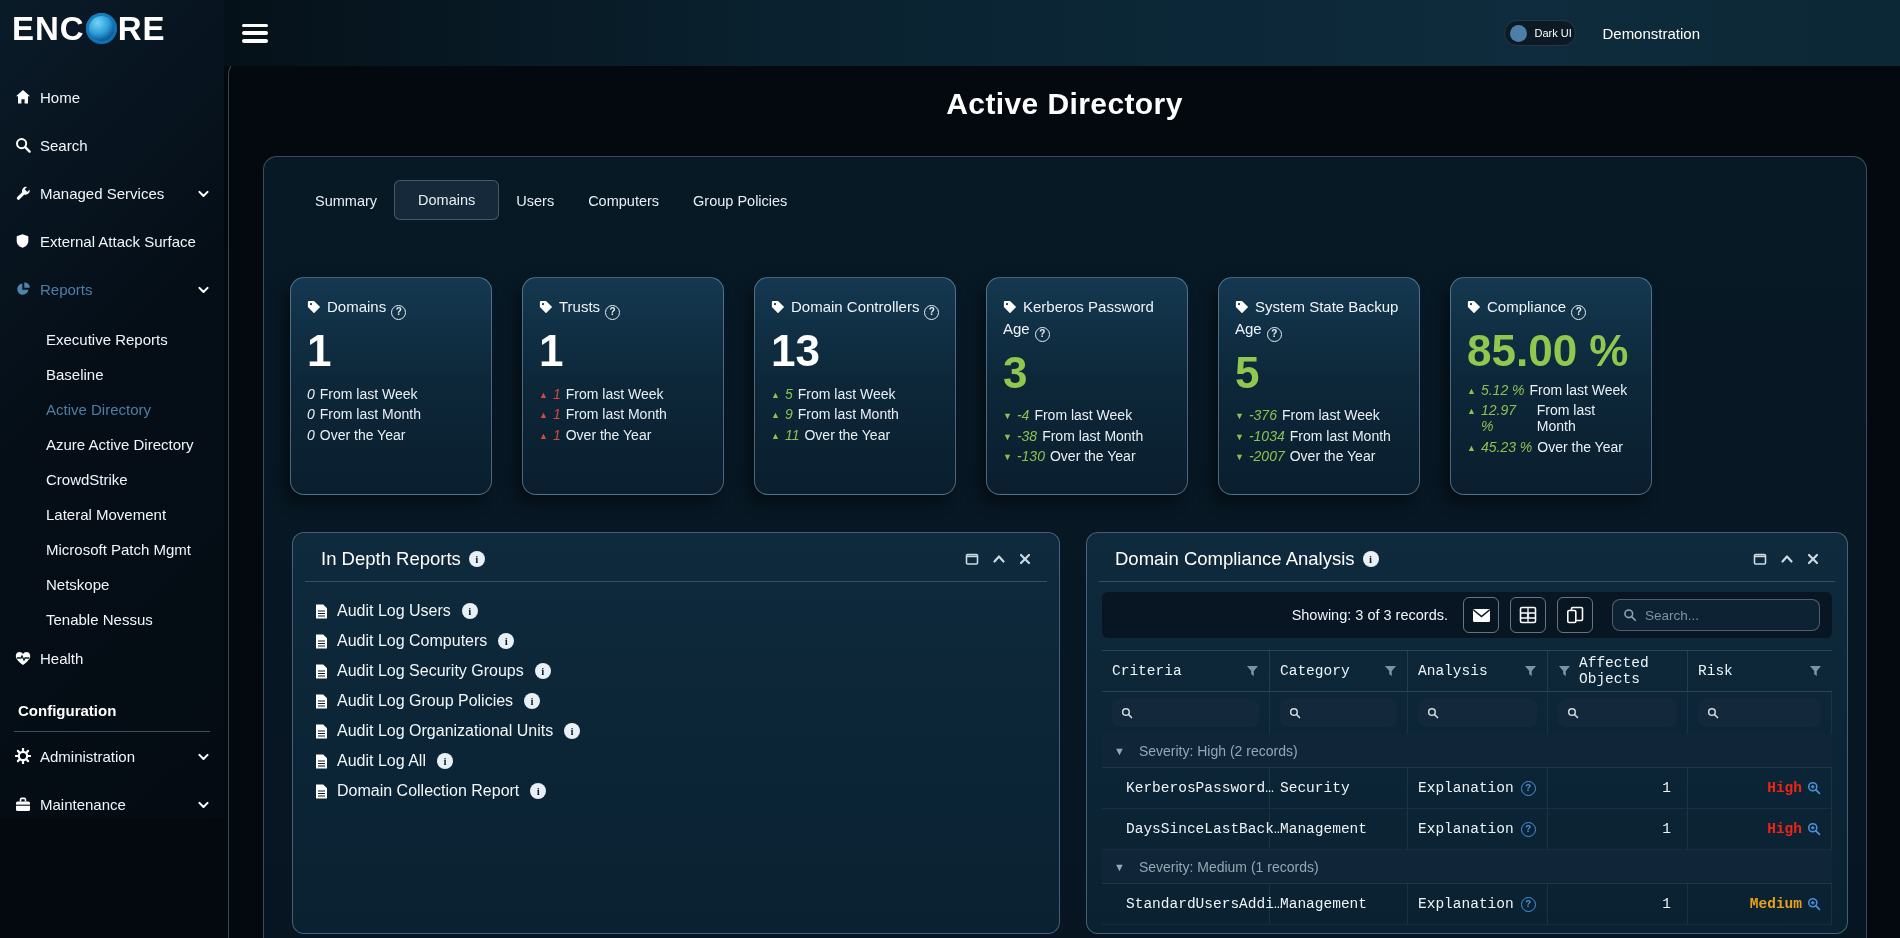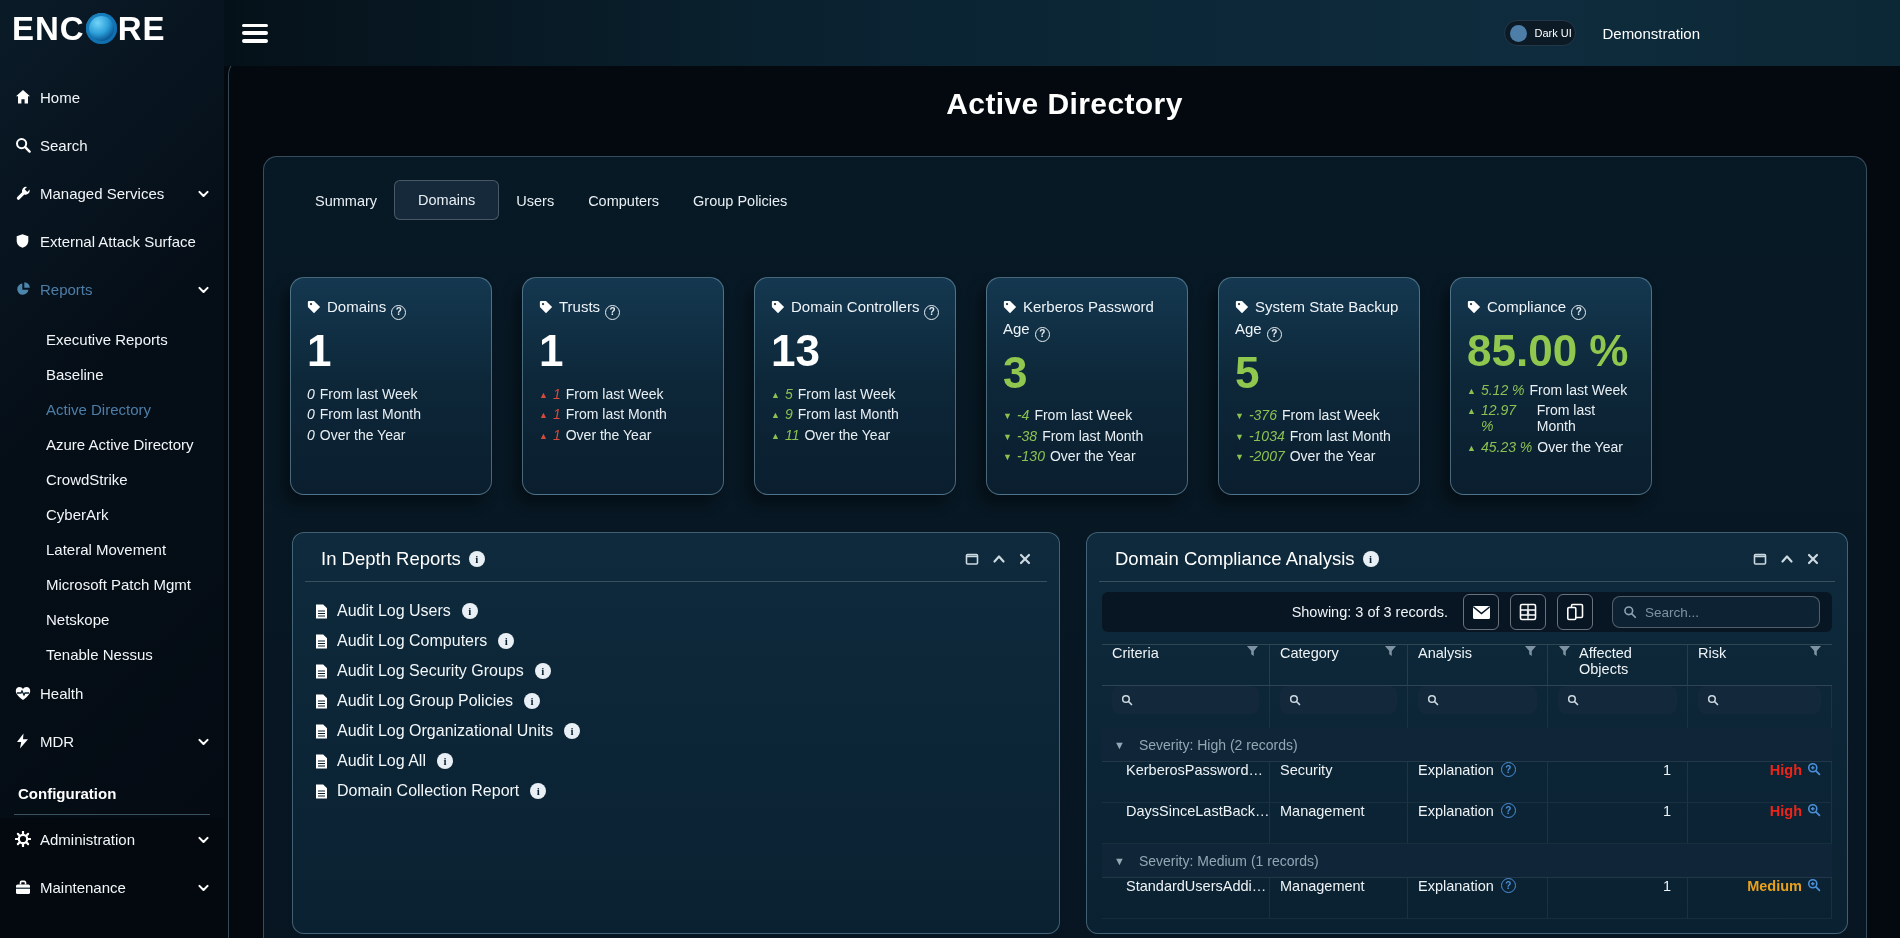--- a/index.html
+++ b/index.html
@@ -93,32 +93,32 @@
   .panel-controls .pc { cursor:pointer; display:inline-flex; }
 
   
   .rep-list { padding:20px 0 0 22px; }
   .rep-item { display:flex; align-items:center; gap:9px; font-size:16px; color:#f2f7fa;
     margin-bottom:12px; cursor:pointer; }
 
   
   .tbl-wrap { padding:10px 15px 0 15px; }
   .toolbar { display:flex; align-items:center; justify-content:flex-end; gap:11px;
-    background:#081523; border-radius:6px; height:40px; padding:0 12px; }
+    background:#081523; border-radius:6px; height:46px; padding:0 12px; }
   .showing { font-size:14.5px; color:#f0f5f8; margin-right:4px; }
   .icon-btn { width:36px; height:36px; border:1px solid rgba(255,255,255,.4); border-radius:6px;
     display:flex; align-items:center; justify-content:center; cursor:pointer; color:#fff; }
   .search-box { width:208px; height:32px; background:#0d2233; border:1px solid rgba(255,255,255,.28);
     border-radius:8px; display:flex; align-items:center; padding:0 10px; gap:8px; margin-left:8px; }
   .search-box input { background:transparent; border:none; outline:none; color:#dfe8ee;
     font-size:13.5px; width:150px; font-family:inherit; }
   .search-box input::placeholder { color:#7d93a3; }
   .grid { display:grid; grid-template-columns:168px 138px 140px 140px 1fr; }
-  .gcell { padding:0 10px; display:flex; min-height:38px;
-    border-right:1px solid rgba(255,255,255,.1); font-size:14.5px; color:#eef3f6; }
+  .gcell { padding:0 10px; display:flex; align-items:center; min-height:38px;
+    border-right:1px solid rgba(255,255,255,.1); font-size:14.5px; color:#eef3f6;font-family:Liberation Mono, monospace; }
   .gcell:last-child { border-right:none; }
   .ghead { margin-top:12px; border-top:1px solid rgba(255,255,255,.14);
     border-bottom:1px solid rgba(255,255,255,.14); }
   .ghead .gcell { min-height:40px; }
   .funnel-r { margin-left:auto; display:inline-flex; cursor:pointer; }
   .funnel-l { margin-right:8px; display:inline-flex; cursor:pointer; }
   .gfilter .gcell { min-height:42px; border-right:1px solid rgba(255,255,255,.06); }
   .filter-box { flex:1; height:28px; background:#13293b; border-radius:8px; display:flex;
     align-items:center; padding-left:9px; cursor:text; }
   .group-row { display:flex; align-items:center; gap:14px; background:#102638; min-height:34px;
@@ -204,55 +204,39 @@
     <div class="sub-item active">
         <span>Active Directory</span>
       </div>
     <div class="sub-item">
         <span>Azure Active Directory</span>
       </div>
     <div class="sub-item">
         <span>CrowdStrike</span>
       </div>
     <div class="sub-item">
-        <span>CyberArk</span>
-      </div>
-    <div class="sub-item">
         <span>Lateral Movement</span>
       </div>
     <div class="sub-item">
         <span>Microsoft Patch Mgmt</span>
       </div>
     <div class="sub-item">
         <span>Netskope</span>
       </div>
     <div class="sub-item" style="margin-bottom:6px;">
         <span>Tenable Nessus</span>
       </div>
     <div class="nav-item">
       <span class="nicon">
           <svg width="16" height="15" viewBox="0 0 16 15">
             <path d="M8 14 C3 10.4 0.8 7.6 0.8 4.8 C0.8 2.6 2.5 1 4.5 1 C6 1 7.3 1.9 8 3.1 C8.7 1.9 10 1 11.5 1 C13.5 1 15.2 2.6 15.2 4.8 C15.2 7.6 13 10.4 8 14 Z" fill="#fff"></path>
             <polyline points="2,7 6,7 7,5 9,9 10,7 14,7" fill="none" stroke="#0a1f2e" stroke-width="1.3"></polyline>
           </svg>
         </span>
       <span class="nlabel">Health</span>
-    </div>
-    <div class="nav-item">
-      <span class="nicon">
-          <svg width="13" height="16" viewBox="0 0 13 16">
-            <path d="M7.5 0.5 L1 9 H5.2 L4 15.5 L12 6.2 H7 Z" fill="#fff"></path>
-          </svg>
-        </span>
-      <span class="nlabel">MDR</span>
-      <span class="chev">
-          <svg width="13" height="13" viewBox="0 0 16 16">
-            <polyline points="3,6 8,11 13,6" fill="none" stroke="#fff" stroke-width="2.6" stroke-linecap="round" stroke-linejoin="round"></polyline>
-          </svg>
-        </span>
     </div>
     <div class="side-section">
       <div class="sec-label">Configuration</div>
       <hr>
     </div>
     <div class="nav-item">
       <span class="nicon">
           <svg width="16" height="16" viewBox="0 0 16 16">
             <circle cx="8" cy="8" r="4.2" fill="none" stroke="#fff" stroke-width="2.2"></circle>
             <g stroke="#fff" stroke-width="2.2" stroke-linecap="round">

